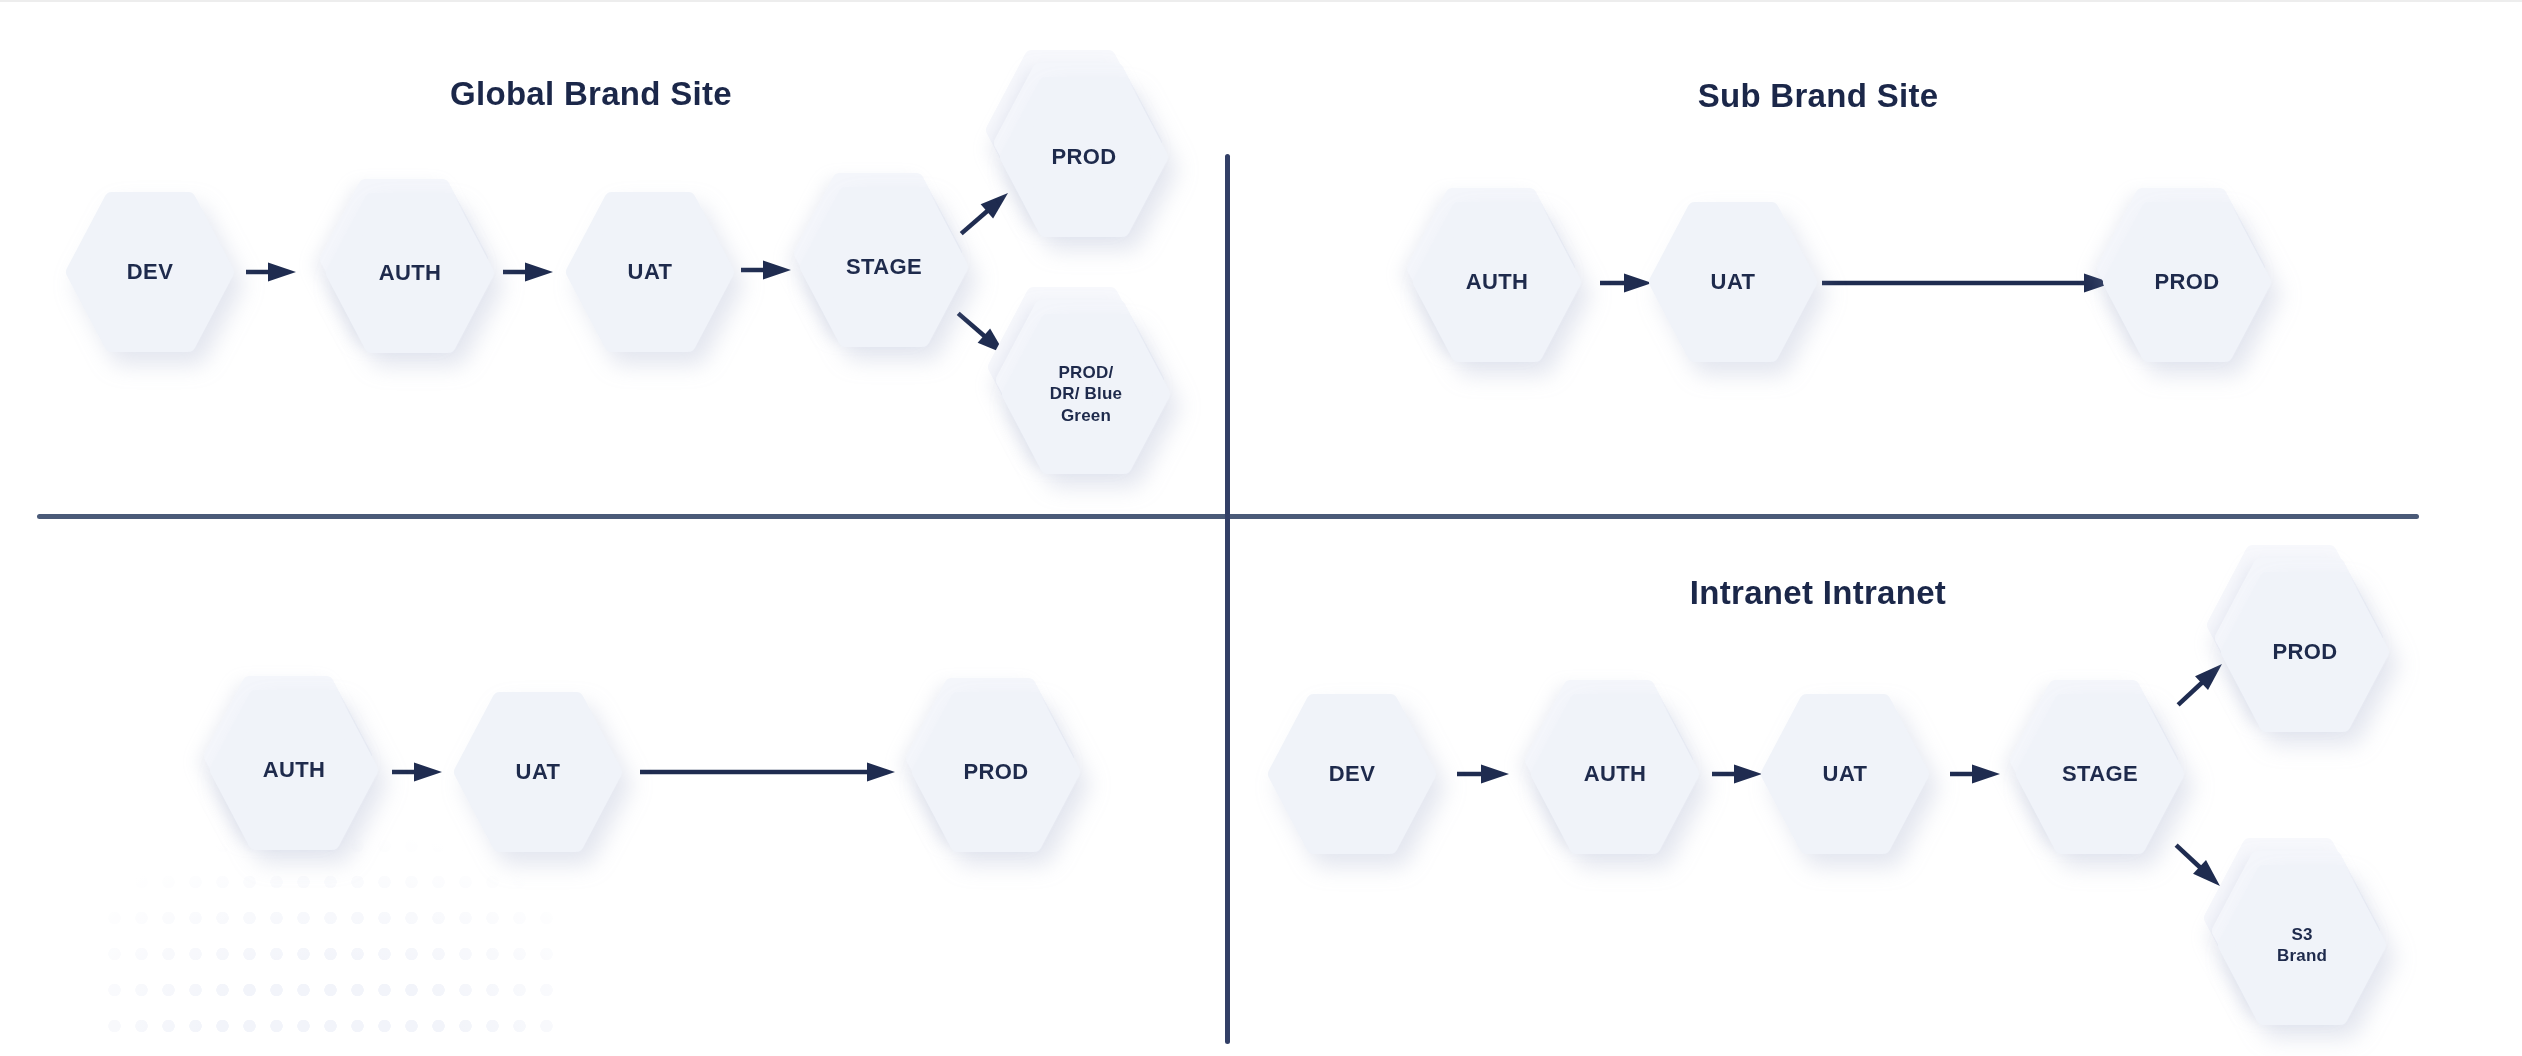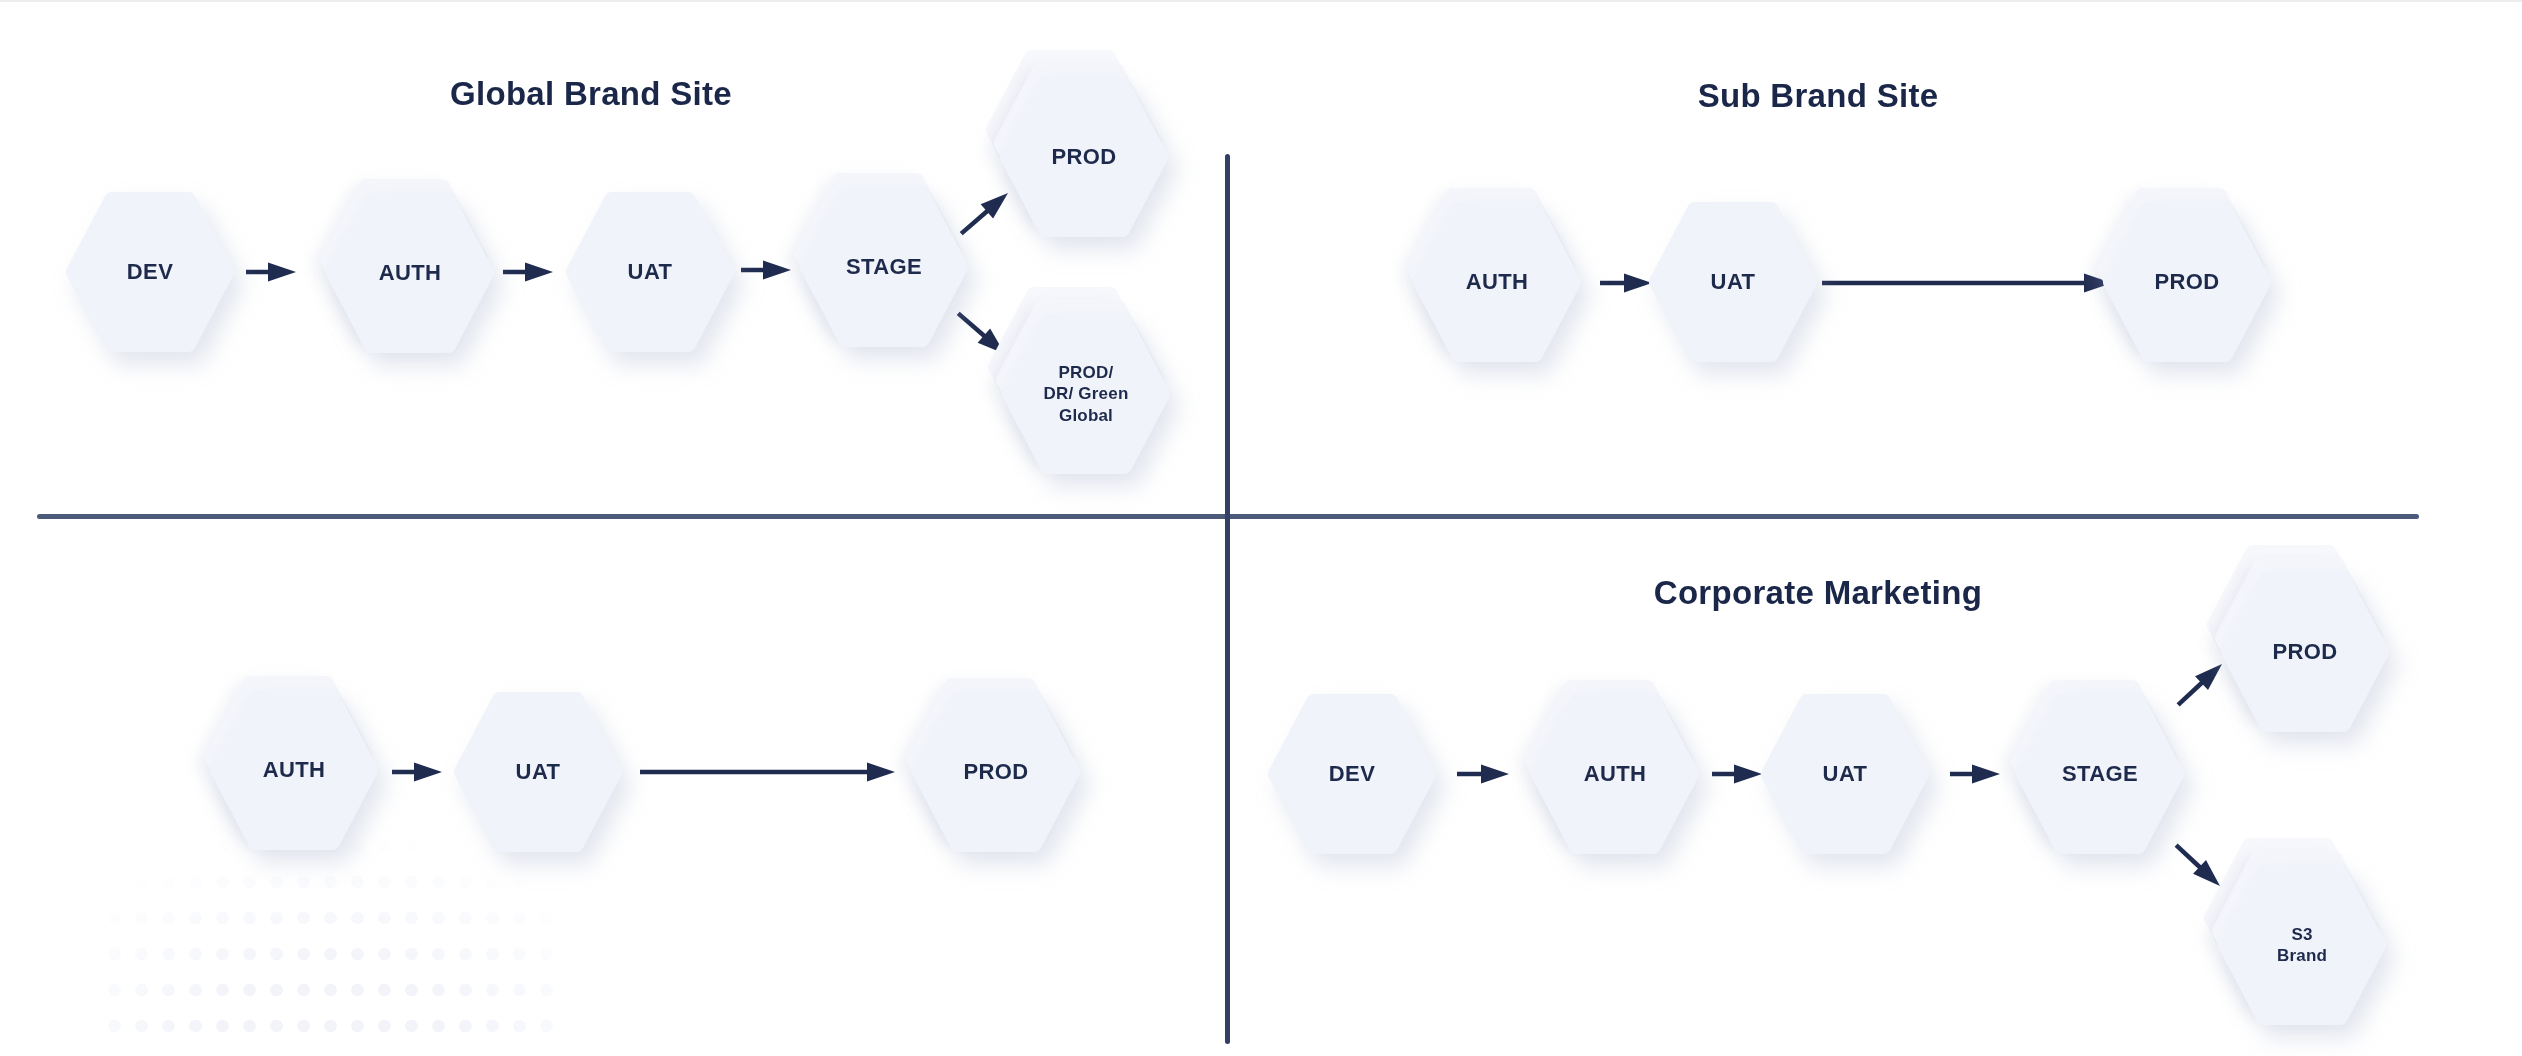--- a/index.html
+++ b/index.html
@@ -70,21 +70,21 @@
 
 <div class="canvas">
 
   <div class="divider-h"></div>
   <div class="divider-v"></div>
 
   <div class="dots"></div>
 
   <div class="q-title" style="left:1518px;top:75px">Sub Brand Site</div>
   <div class="q-title" style="left:291px;top:73px">Global Brand Site</div>
-  <div class="q-title" style="left:1518px;top:572px">Corporate Marketing</div>
+  <div class="q-title" style="left:1518px;top:572px">Intranet Intranet</div>
 
   <svg class="arrows" viewBox="0 0 2522 1056">
 
     <g transform="translate(296,270)">
         <line x1="-50" y1="0" x2="-20" y2="0"></line>
         <polygon points="0,0 -28,-9.5 -28,9.5"></polygon>
       </g>
     <g transform="translate(553,270)">
         <line x1="-50" y1="0" x2="-20" y2="0"></line>
         <polygon points="0,0 -28,-9.5 -28,9.5"></polygon>
@@ -201,22 +201,22 @@
         <path d="M12 80 L50 8 H126 L164 80 L126 152 H50 Z"></path>
       </svg>
     <svg class="back1">
         <path d="M12 80 L50 8 H126 L164 80 L126 152 H50 Z"></path>
       </svg>
     <svg class="main">
         <path d="M12 80 L50 8 H126 L164 80 L126 152 H50 Z"></path>
       </svg>
     <div class="hex-label small">
       <span>PROD/</span>
-      <span>DR/ Green</span>
-      <span>Global</span>
+      <span>DR/ Blue</span>
+      <span>Green</span>
     </div>
   </div>
 
   <div class="hex stack2" style="left:1409px;top:200px">
     <svg class="back1">
         <path d="M12 80 L50 8 H126 L164 80 L126 152 H50 Z"></path>
       </svg>
     <svg class="main">
         <path d="M12 80 L50 8 H126 L164 80 L126 152 H50 Z"></path>
       </svg>

